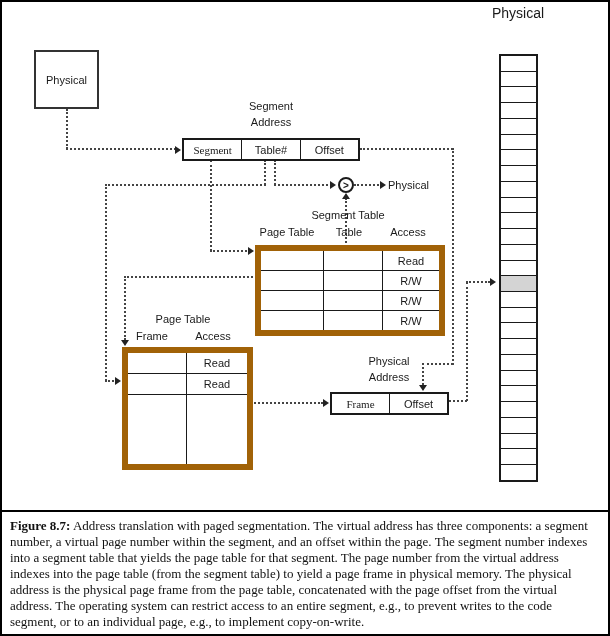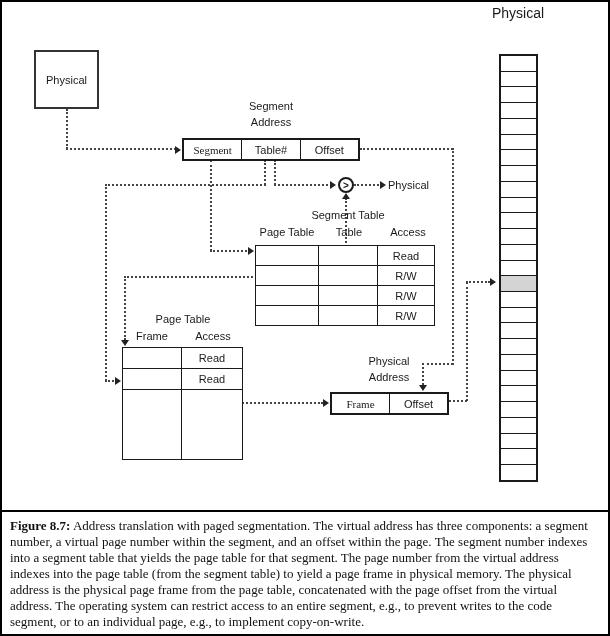--- a/index.html
+++ b/index.html
@@ -30,21 +30,21 @@
        justify-content:center;font-size:10px;font-weight:bold;}
   
   .lbl{position:absolute;font-size:11px;white-space:nowrap;}
   .lbl2{position:absolute;font-size:11px;text-align:center;line-height:16px;width:100px;}
   .colhead{position:absolute;font-size:11px;text-align:center;}
   .pmtitle{position:absolute;left:466px;top:2px;width:100px;text-align:center;
            font-size:14px;line-height:19px;}
   
   table.dt{position:absolute;border-collapse:collapse;background:#fff;}
   table.dt td{border:1px solid #1a1a1a;font-size:11px;text-align:center;padding:0;}
-  table.dt{border:1px solid #a16207;}
+  table.dt{border:6px solid #a16207;}
   .segt{left:253px;top:243px;}
   .segt td{height:19px;}
   .pgt{left:120px;top:345px;}
   
   .memcol{position:absolute;left:497px;top:52px;width:39px;height:428px;border:2px solid #1a1a1a;
           box-sizing:border-box;display:flex;flex-direction:column;background:#fff;}
   .mem-cell{flex:1;border-bottom:1px solid #1a1a1a;}
   .mem-cell:last-child{border-bottom:none;}
   
   .divider{position:absolute;left:0;top:508px;width:100%;height:2px;background:#000;}

